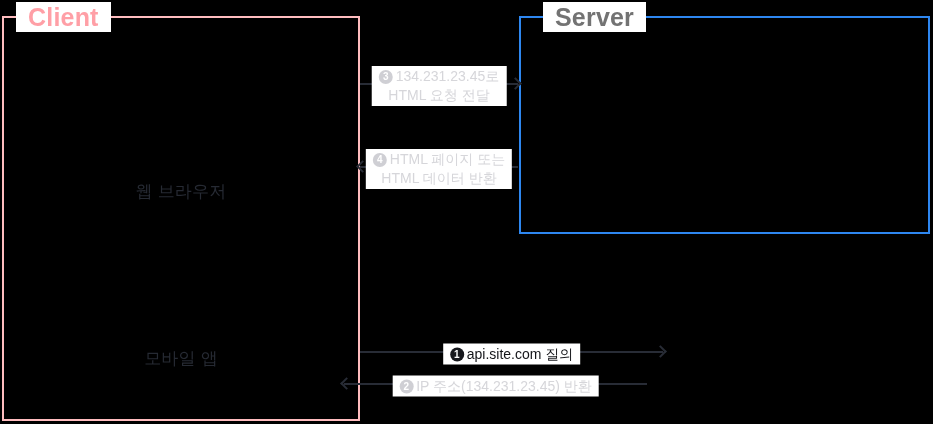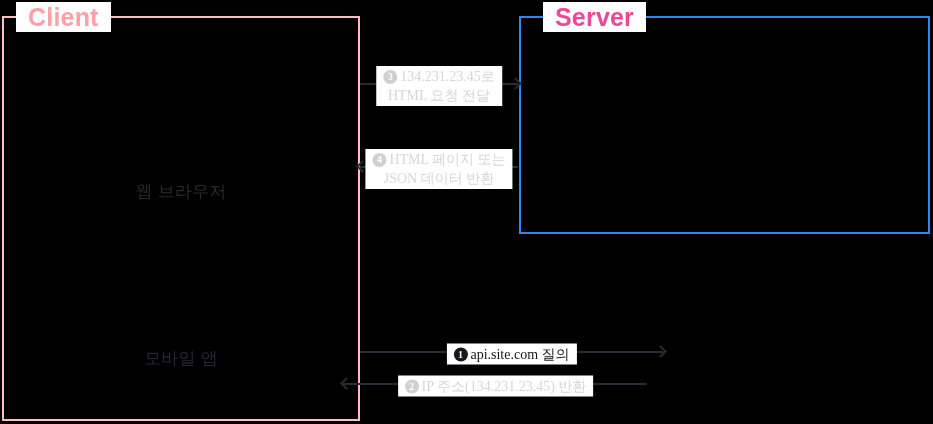--- a/index.html
+++ b/index.html
@@ -16,21 +16,21 @@
   .box.server { left:519px; top:16px; width:411px; height:218px; border-color:#2e87f0; }
 
   .box-label {
     position:absolute; top:-16px;
     background:#ffffff;
     padding:0 12px;
     font-size:25px; line-height:30px; font-weight:bold;
     letter-spacing:0.2px;
   }
   .client > .box-label { left:12px; color:#ff9fa6; }
-  .server > .box-label { left:22px; color:#ec4899; }
+  .server > .box-label { left:22px; color:#737373; }
 
   .node {
     position:absolute; left:0; right:0;
     text-align:center;
     font-size:17px; font-weight:400;
     color:#262a33;
     letter-spacing:0.2px;
   }
   .node.web-browser { top:162px; }
   .node.mobile-app  { top:329px; }
@@ -48,21 +48,21 @@
   }
   .head.right { right:-2px; top:-6px; transform:rotate(45deg); }
   .head.left  { left:-2px;  top:-6px; transform:rotate(-135deg); }
 
   .arrow-label {
     position:absolute; left:50%; top:1px;
     transform:translate(-50%,-50%);
     background:#ffffff;
     padding:1px 7px;
     text-align:center; white-space:nowrap;
-    font-size:14px; line-height:19px; font-weight:500;font-family:Liberation Serif, serif;
+    font-size:14px; line-height:19px; font-weight:500;
   }
   .arrow-label.muted { color:#d6d6da; }
   .arrow-label.dark  { color:#141519; }
 
   .badge {
     display:inline-block;
     width:14px; height:14px; border-radius:50%;
     font-size:10px; line-height:14px; font-weight:700;
     color:#ffffff; text-align:center;
     vertical-align:1px; margin-right:3px;
@@ -90,21 +90,21 @@
     <div class="arrow-label muted">
       <div><span class="badge muted">3</span><span>134.231.23.45로</span></div>
       <div>HTML 요청 전달</div>
     </div>
   </div>
 
   <div class="arrow http-response">
     <span class="head left"></span>
     <div class="arrow-label muted">
       <div><span class="badge muted">4</span><span>HTML 페이지 또는</span></div>
-      <div>JSON 데이터 반환</div>
+      <div>HTML 데이터 반환</div>
     </div>
   </div>
 
   <div class="arrow dns-query">
     <span class="head right"></span>
     <div class="arrow-label dark">
       <span class="badge dark">1</span><span>api.site.com 질의</span>
     </div>
   </div>
 

